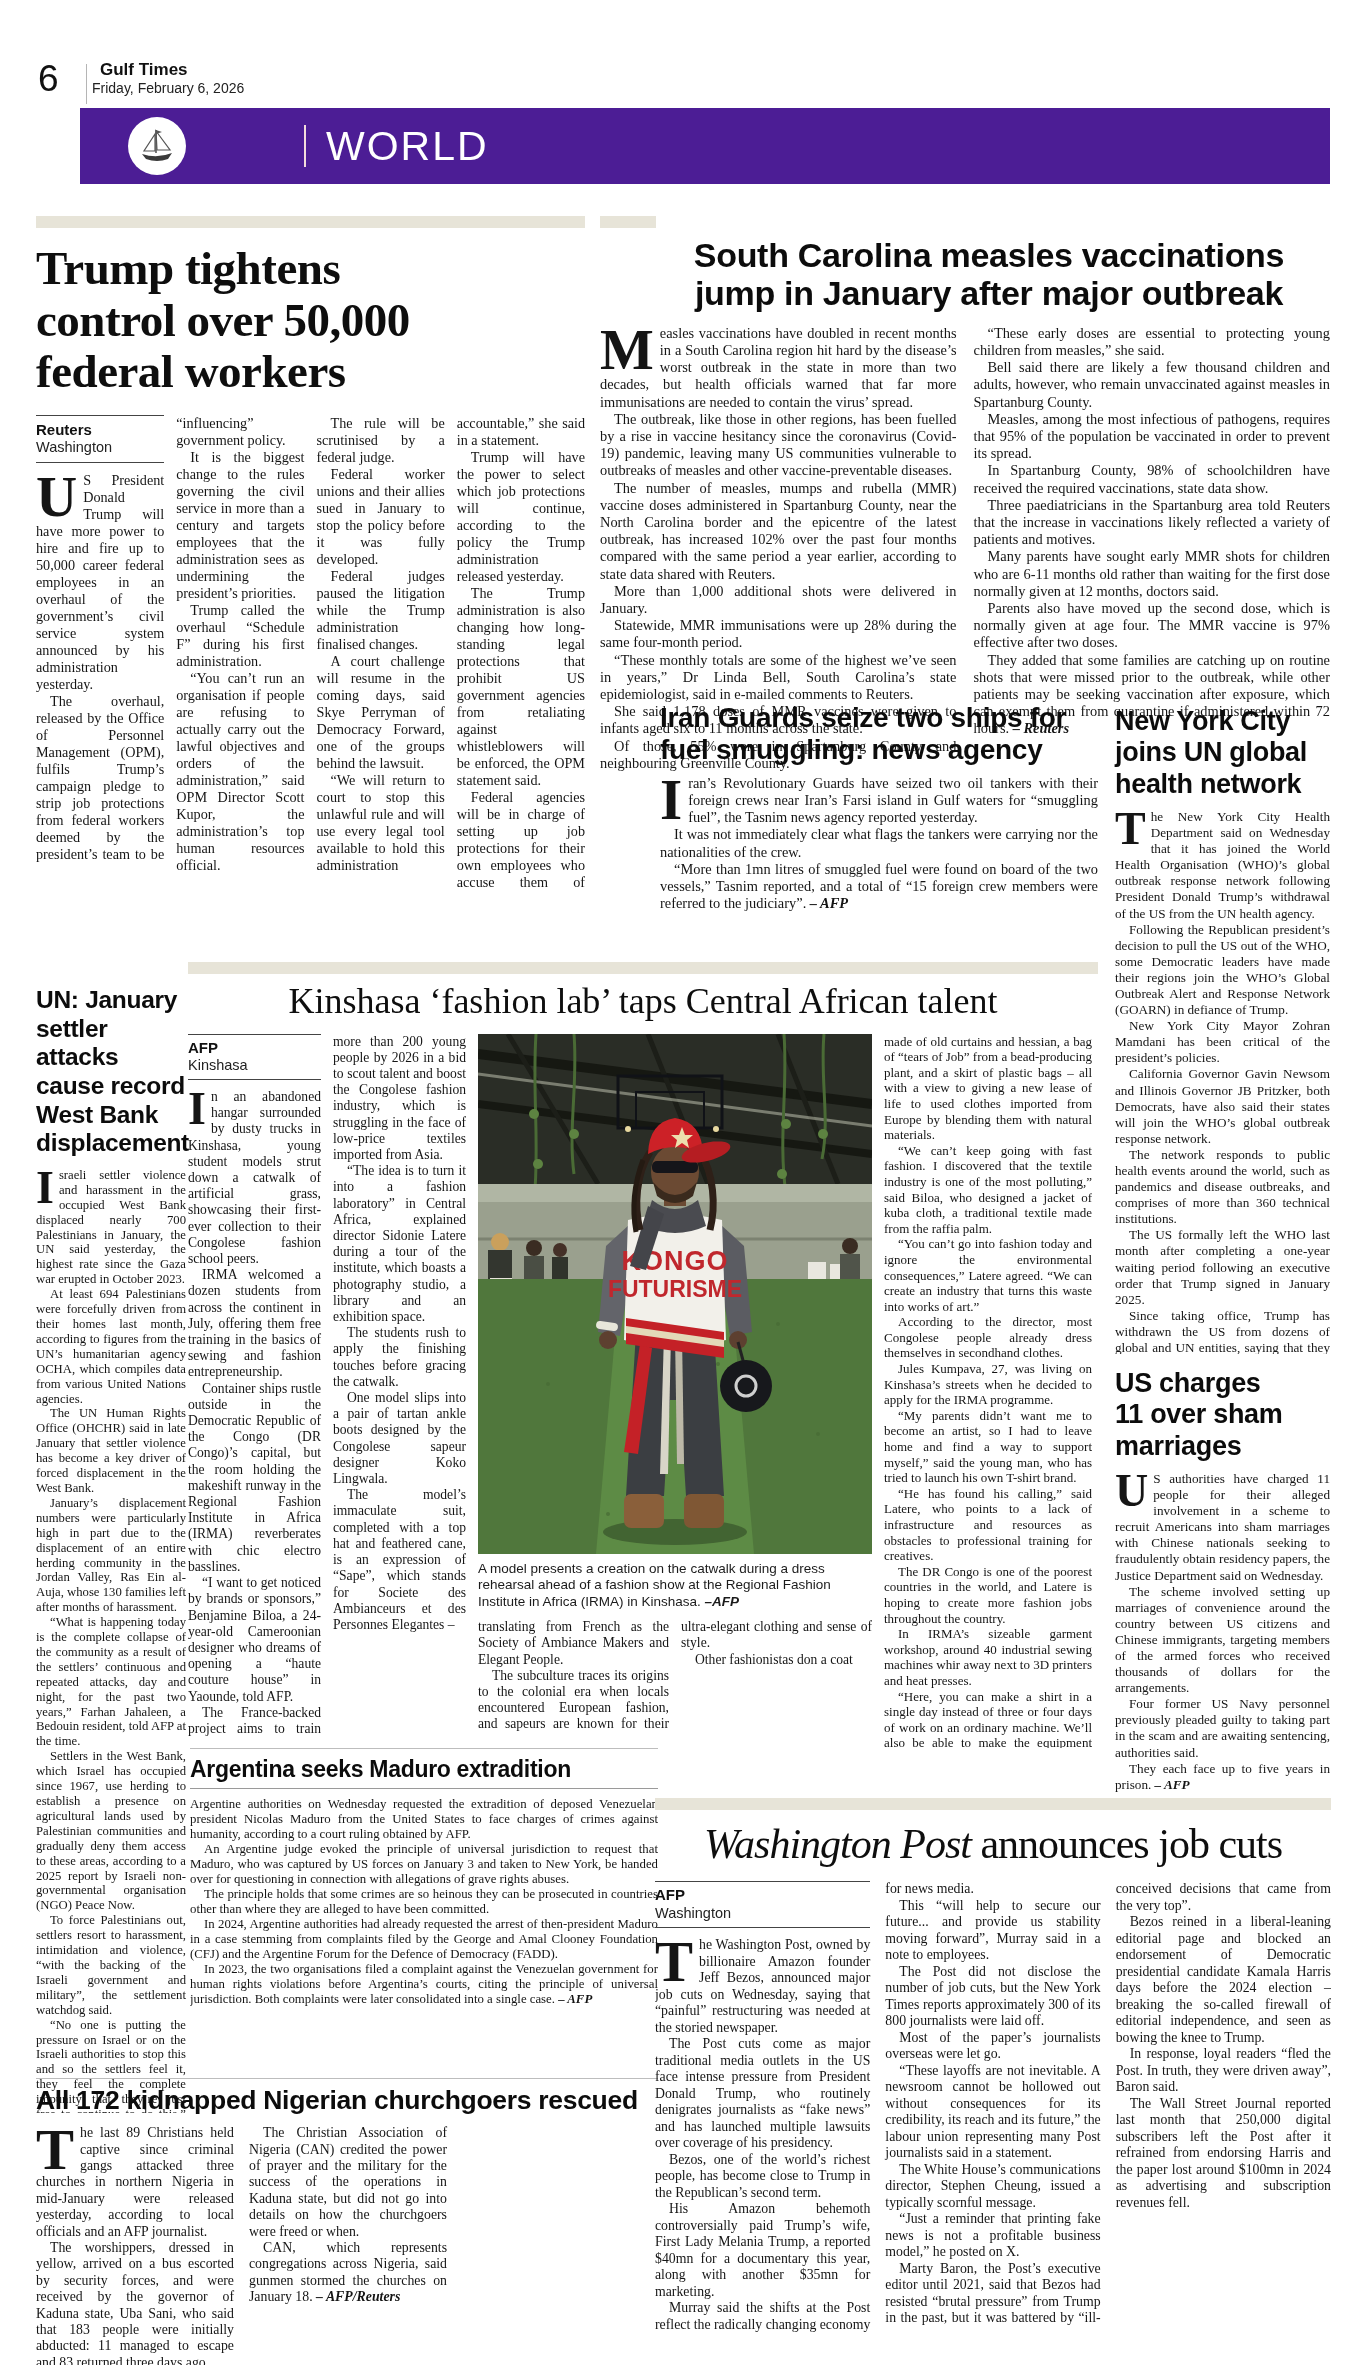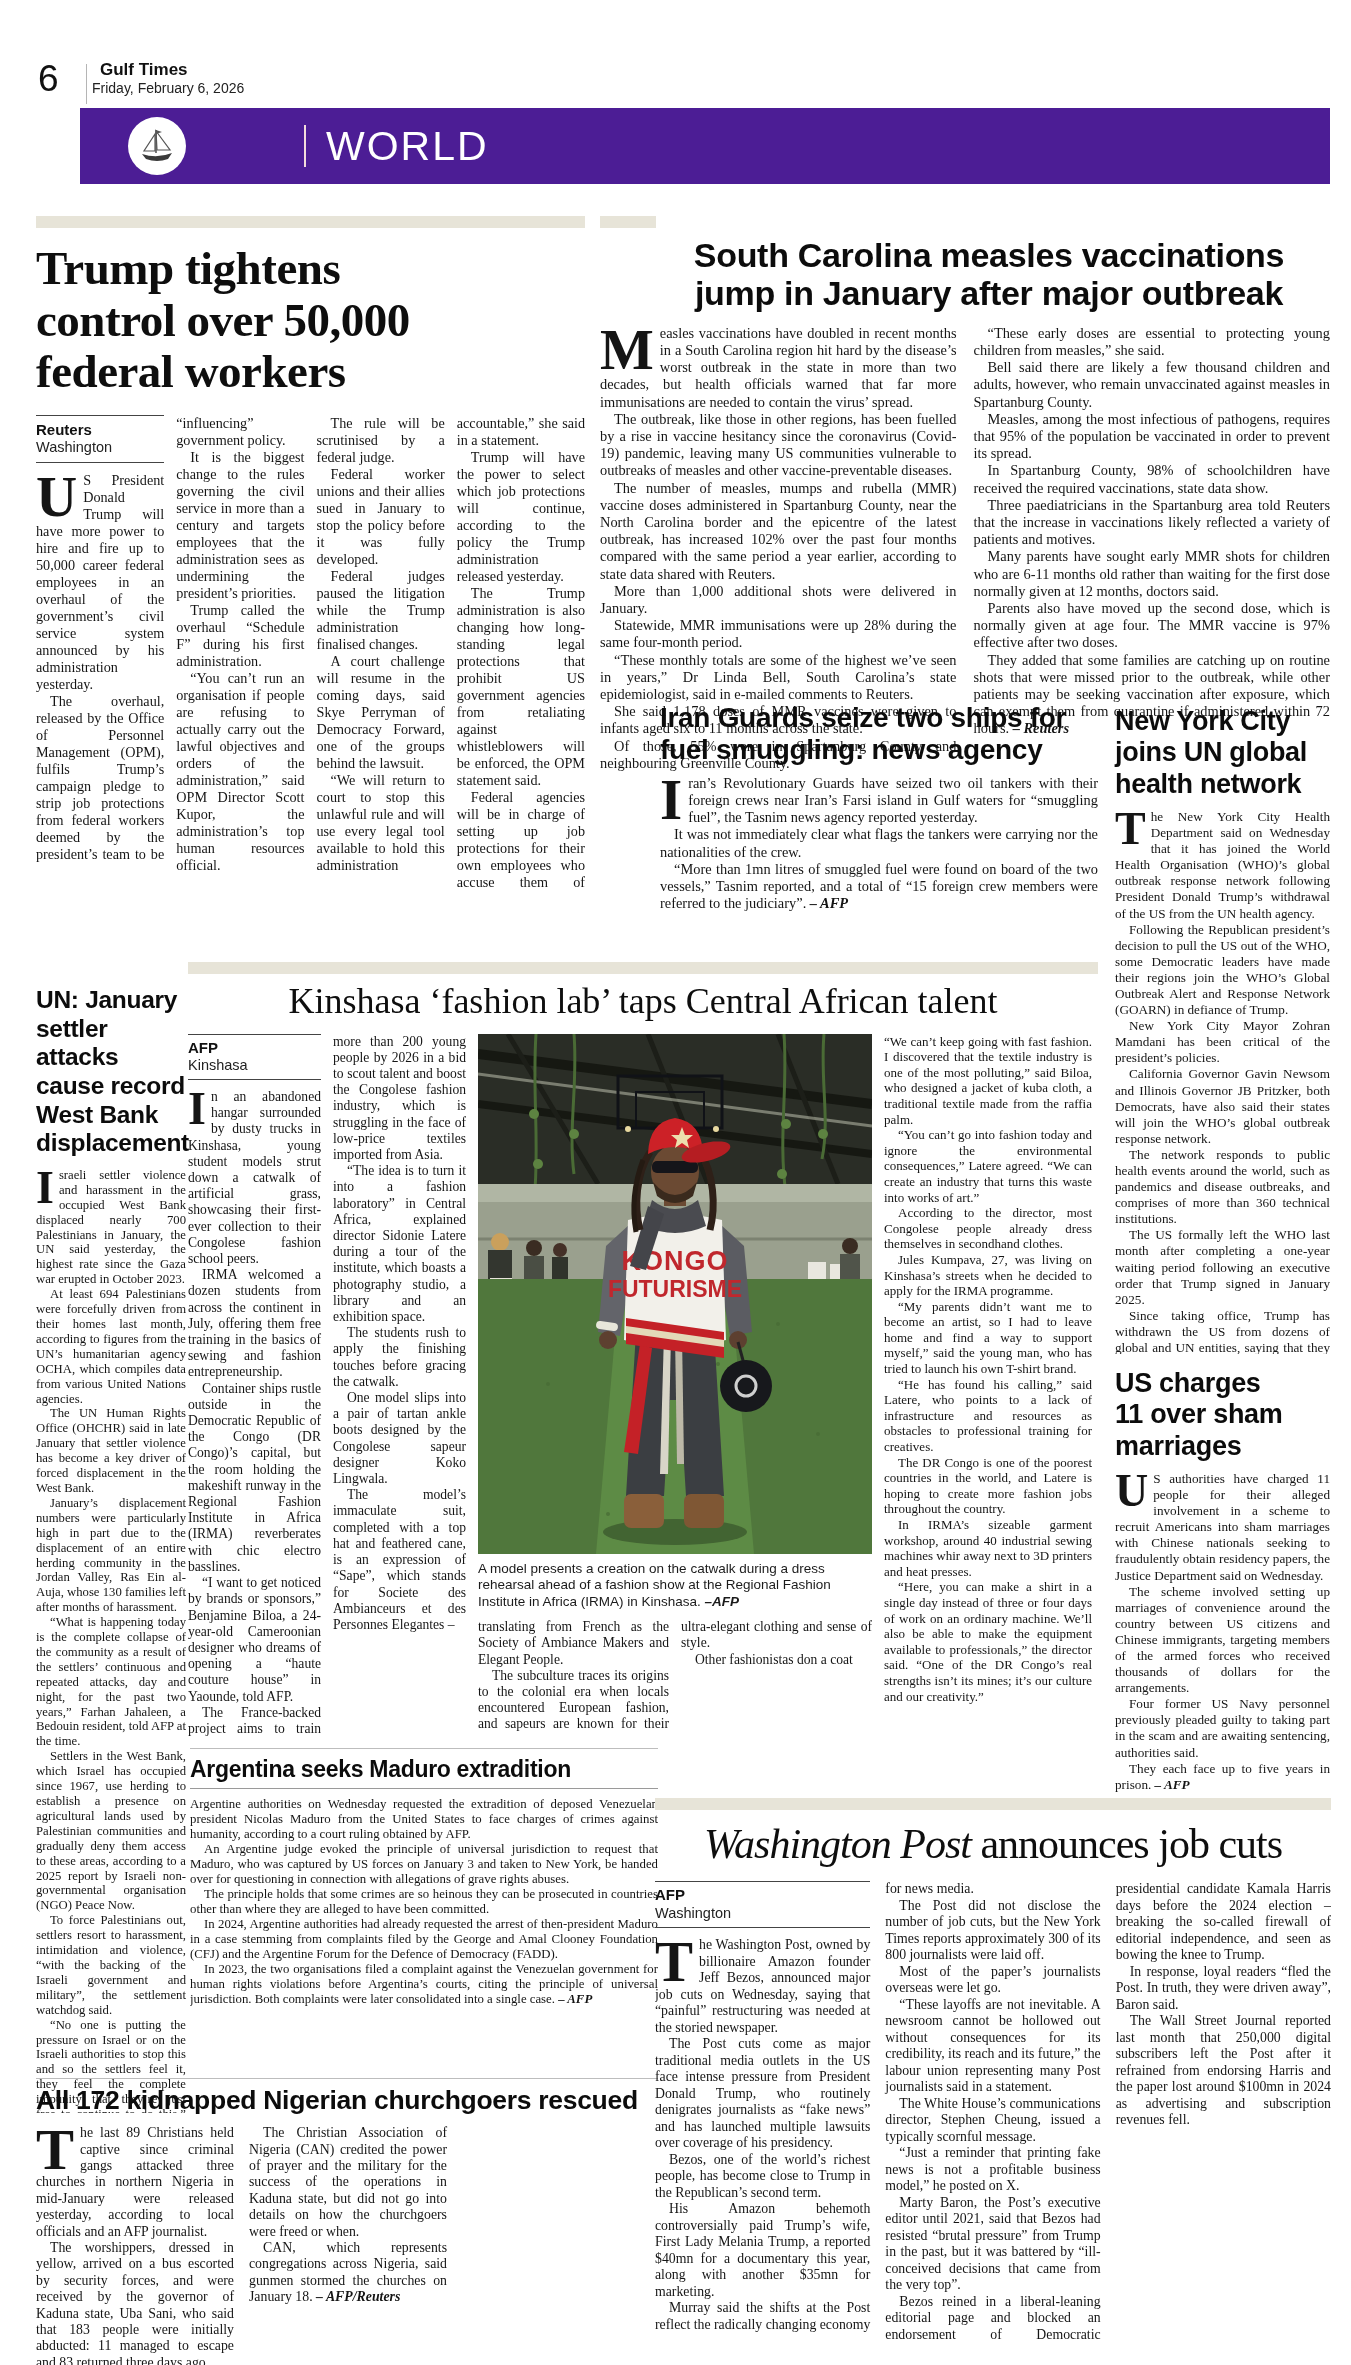--- a/index.html
+++ b/index.html
@@ -335,20 +335,21 @@
           </g>
         </svg>
         <p class="caption" style="margin-top:7px;">A model presents a creation on the catwalk during a dress rehearsal ahead of a fashion show at the Regional Fashion Institute in Africa (IRMA) in Kinshasa. <span class="src">–AFP</span></p>
         <div class="minicols body-txt">
             <p class="para">translating from French as the Society of Ambiance Makers and Elegant People.</p>
             <p class="para">The subculture traces its origins to the colonial era when locals encountered European fashion, and sapeurs are known for their ultra-elegant clothing and sense of style.</p>
             <p class="para">Other fashionistas don a coat</p>
           </div>
       </div>
       <div class="rcol body-txt">
+          <p class="para">made of old curtains and hessian, a bag of “tears of Job” from a bead-producing plant, and a skirt of plastic bags – all with a view to giving a new lease of life to used clothes imported from Europe by blending them with natural materials.</p>
           <p class="para">“We can’t keep going with fast fashion. I discovered that the textile industry is one of the most polluting,” said Biloa, who designed a jacket of kuba cloth, a traditional textile made from the raffia palm.</p>
           <p class="para">“You can’t go into fashion today and ignore the environmental consequences,” Latere agreed. “We can create an industry that turns this waste into works of art.”</p>
           <p class="para">According to the director, most Congolese people already dress themselves in secondhand clothes.</p>
           <p class="para">Jules Kumpava, 27, was living on Kinshasa’s streets when he decided to apply for the IRMA programme.</p>
           <p class="para">“My parents didn’t want me to become an artist, so I had to leave home and find a way to support myself,” said the young man, who has tried to launch his own T-shirt brand.</p>
           <p class="para">“He has found his calling,” said Latere, who points to a lack of infrastructure and resources as obstacles to professional training for creatives.</p>
           <p class="para">The DR Congo is one of the poorest countries in the world, and Latere is hoping to create more fashion jobs throughout the country.</p>
           <p class="para">In IRMA’s sizeable garment workshop, around 40 industrial sewing machines whir away next to 3D printers and heat presses.</p>
           <p class="para">“Here, you can make a shirt in a single day instead of three or four days of work on an ordinary machine. We’ll also be able to make the equipment available to professionals,” the director said. “One of the DR Congo’s real strengths isn’t its mines; it’s our culture and our creativity.”</p>
         </div>
@@ -375,20 +376,21 @@
     <div class="bd body-txt cols-3">
       <div class="byline">
         <span class="ag">AFP</span>
         <span class="loc">Washington</span>
       </div>
     <p class="para"><span class="dc">T</span>he Washington Post, owned by billionaire Amazon founder Jeff Bezos, announced major job cuts on Wednesday, saying that “painful” restructuring was needed at the storied newspaper.</p>
         <p class="para">The Post cuts come as major traditional media outlets in the US face intense pressure from President Donald Trump, who routinely denigrates journalists as “fake news” and has launched multiple lawsuits over coverage of his presidency.</p>
         <p class="para">Bezos, one of the world’s richest people, has become close to Trump in the Republican’s second term.</p>
         <p class="para">His Amazon behemoth controversially paid Trump’s wife, First Lady Melania Trump, a reported $40mn for a documentary this year, along with another $35mn for marketing.</p>
         <p class="para">Murray said the shifts at the Post reflect the radically changing economy for news media.</p>
+        <p class="para">This “will help to secure our future... and provide us stability moving forward”, Murray said in a note to employees.</p>
         <p class="para">The Post did not disclose the number of job cuts, but the New York Times reports approximately 300 of its 800 journalists were laid off.</p>
         <p class="para">Most of the paper’s journalists overseas were let go.</p>
         <p class="para">“These layoffs are not inevitable. A newsroom cannot be hollowed out without consequences for its credibility, its reach and its future,” the labour union representing many Post journalists said in a statement.</p>
         <p class="para">The White House’s communications director, Stephen Cheung, issued a typically scornful message.</p>
         <p class="para">“Just a reminder that printing fake news is not a profitable business model,” he posted on X.</p>
         <p class="para">Marty Baron, the Post’s executive editor until 2021, said that Bezos had resisted “brutal pressure” from Trump in the past, but it was battered by “ill-conceived decisions that came from the very top”.</p>
         <p class="para">Bezos reined in a liberal-leaning editorial page and blocked an endorsement of Democratic presidential candidate Kamala Harris days before the 2024 election – breaking the so-called firewall of editorial independence, and seen as bowing the knee to Trump.</p>
         <p class="para">In response, loyal readers “fled the Post. In truth, they were driven away”, Baron said.</p>
         <p class="para">The Wall Street Journal reported last month that 250,000 digital subscribers left the Post after it refrained from endorsing Harris and the paper lost around $100mn in 2024 as advertising and subscription revenues fell.</p>
       </div>

